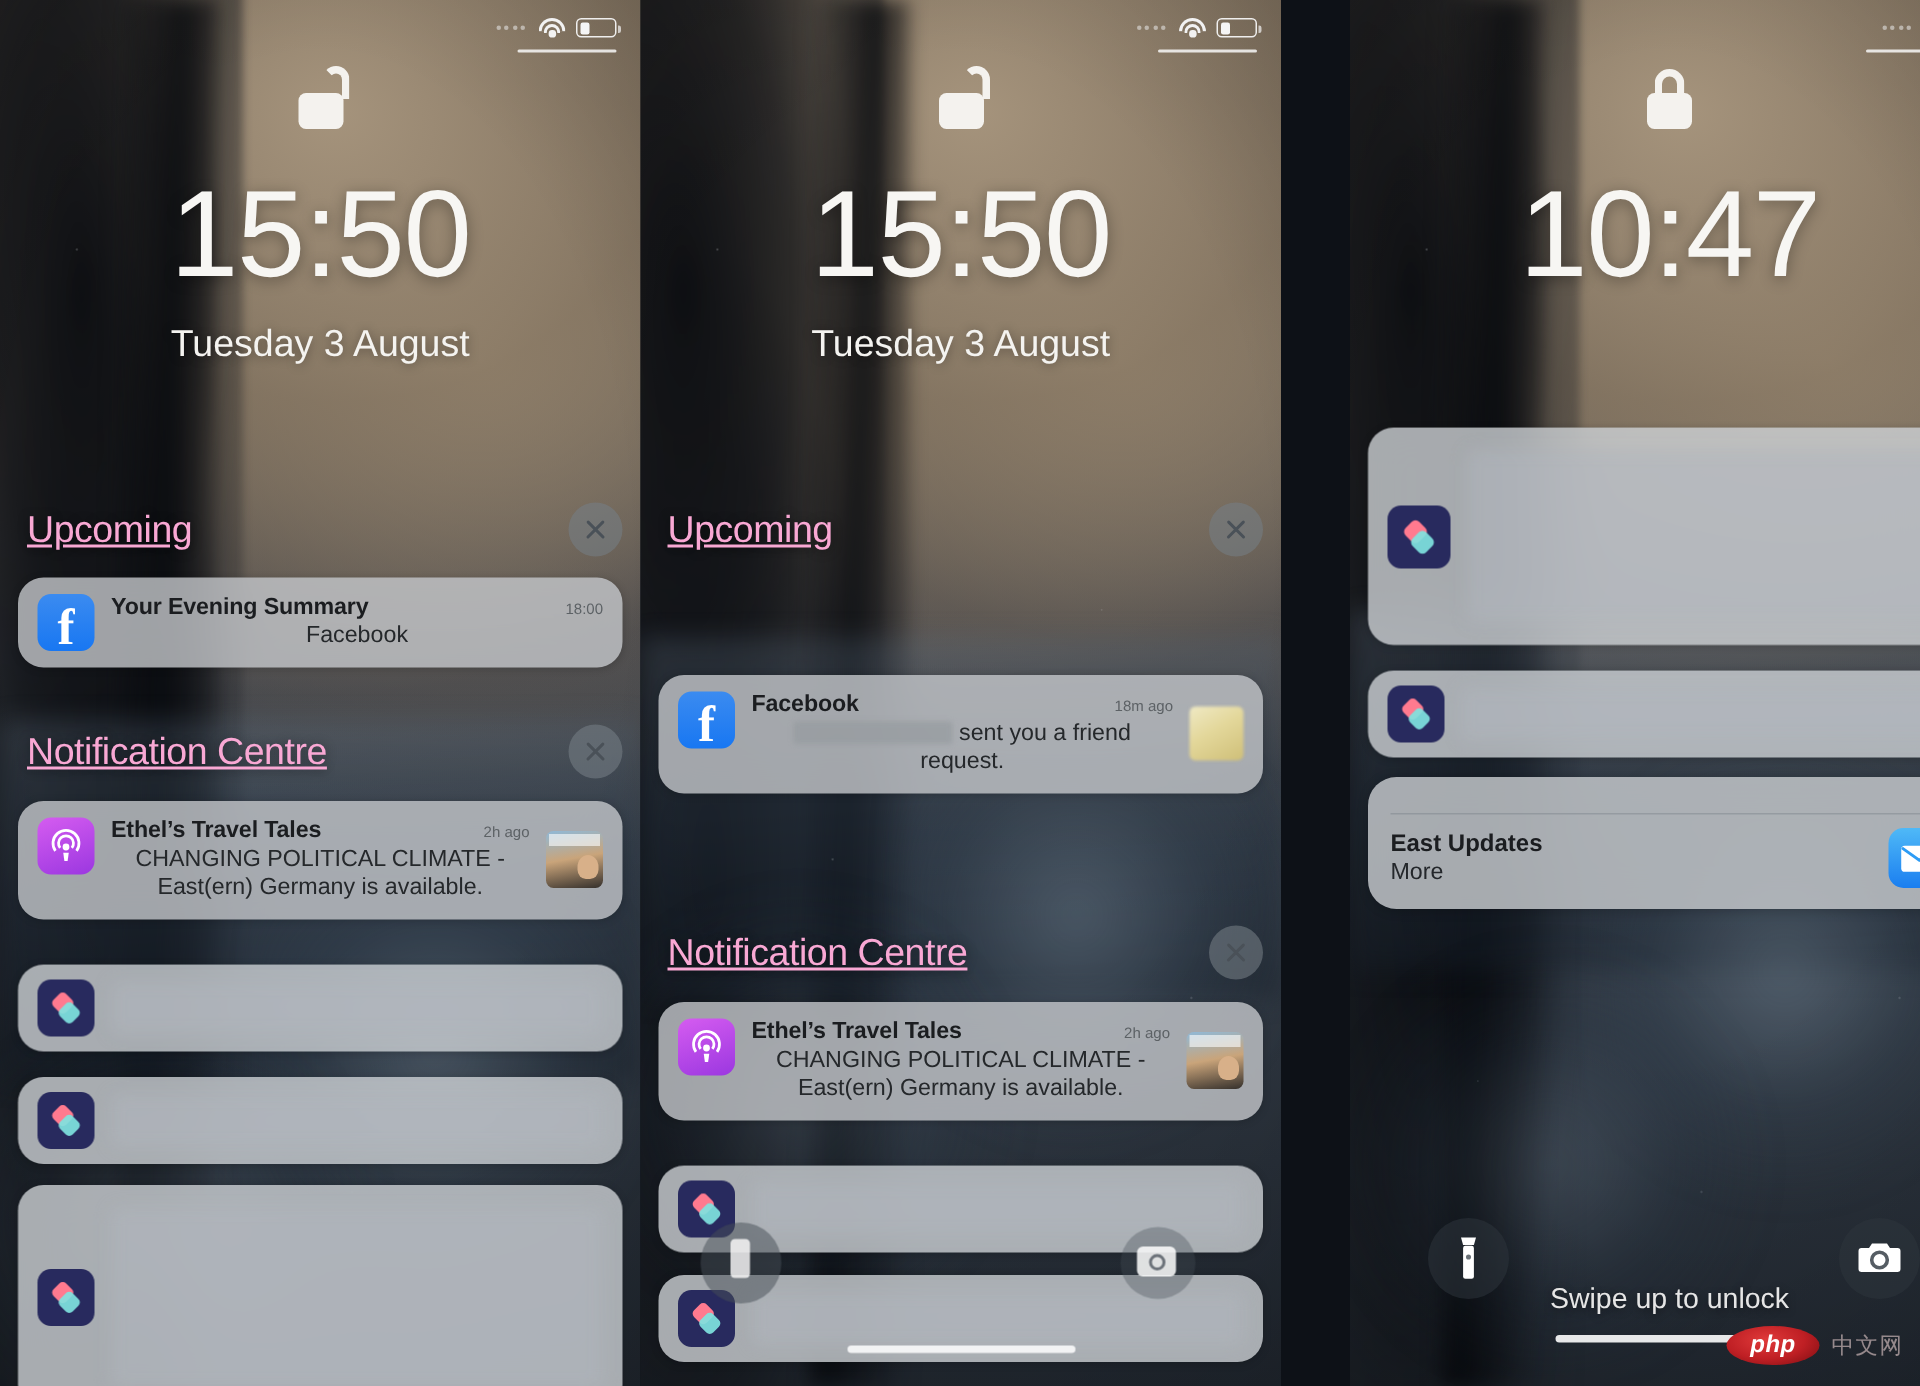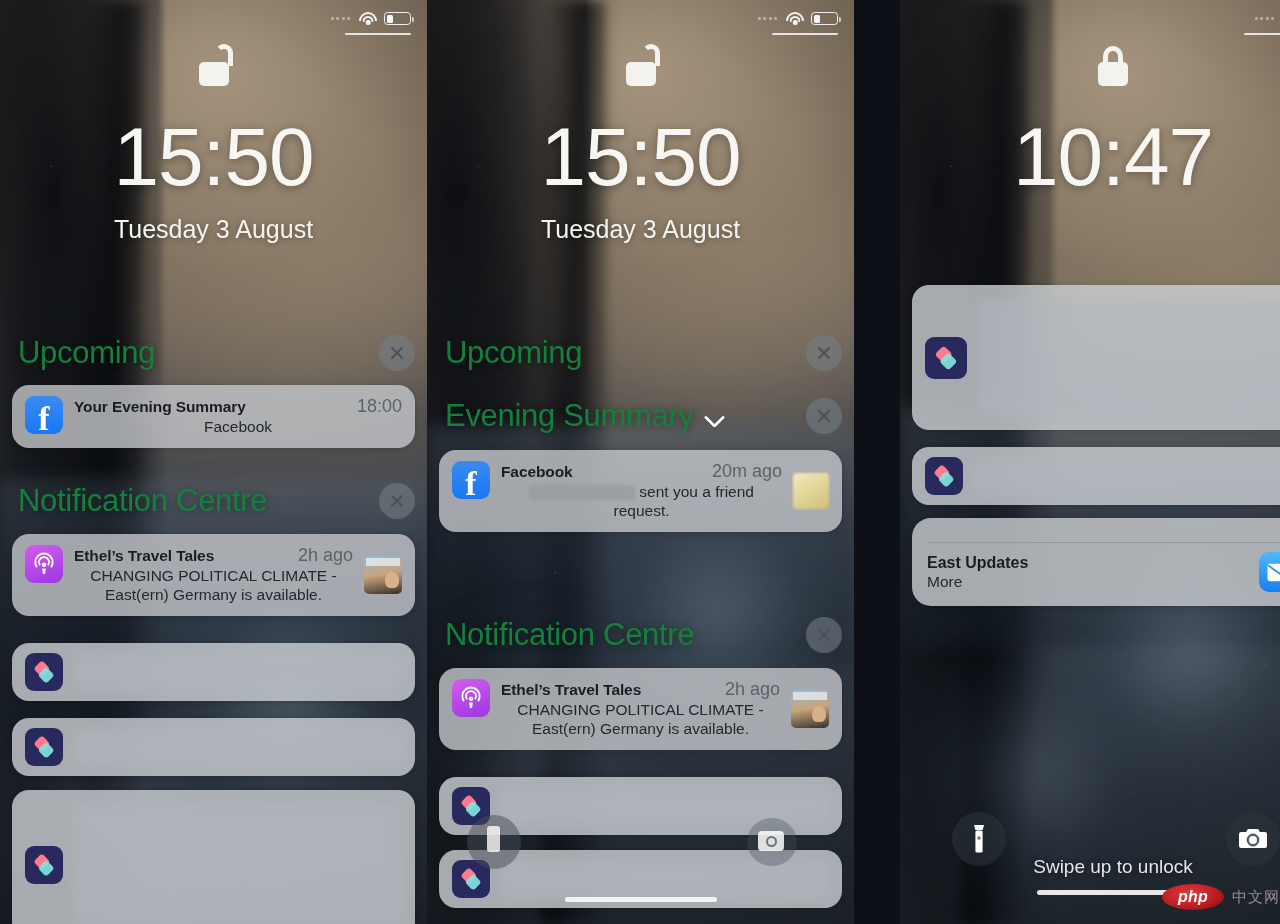--- a/index.html
+++ b/index.html
@@ -79,22 +79,22 @@
 
   .clock{ position:absolute; top:116px; left:0; right:0; text-align:center; z-index:5;
       color:#f7f6f3; font-size:82px; font-weight:300; letter-spacing:-1px; line-height:1;
       text-shadow:0 2px 10px rgba(0,0,0,.35); }
   .date{ position:absolute; top:215px; left:0; right:0; text-align:center; z-index:5;
       color:#f4f3f0; font-size:25px; font-weight:400; text-shadow:0 1px 7px rgba(0,0,0,.4); }
 
   
   .sec{ position:absolute; left:18px; right:12px; z-index:6;
       display:flex; align-items:center; justify-content:space-between; }
-  .sec-title{ color:#15803d; font-size:31px; font-weight:400; letter-spacing:-.3px;
-      text-shadow:0 1px 8px rgba(0,0,0,.45); display:flex; align-items:center; gap:12px; }
+  .sec-title{ color:#f9a8d4; font-size:25px; font-weight:400; letter-spacing:-.3px;
+      text-shadow:0 1px 8px rgba(0,0,0,.45); display:flex; align-items:center; gap:12px;text-decoration:underline; }
   .chev{ width:17px; height:17px; position:relative; }
   .chev:before{ content:""; position:absolute; left:1px; top:2px; width:12px; height:12px;
       border-right:3px solid #fff; border-bottom:3px solid #fff; transform:rotate(45deg);
       border-radius:0 0 3px 0; }
   .xbtn{ width:36px; height:36px; border-radius:50%; background:rgba(118,125,132,.58);
       display:flex; align-items:center; justify-content:center; flex:0 0 auto; }
   .xbtn i{ position:relative; width:16px; height:16px; display:block; }
   .xbtn i:before,.xbtn i:after{ content:""; position:absolute; left:0; top:7px;
       width:16px; height:2.2px; background:#4a5158; border-radius:2px; }
   .xbtn i:before{ transform:rotate(45deg);} .xbtn i:after{ transform:rotate(-45deg);}
@@ -112,21 +112,21 @@
       font-size:34px; line-height:.92; }
   .ic-pod{ background:linear-gradient(160deg,#d55cf0 0%,#9b37e0 100%);
       display:flex; align-items:center; justify-content:center; }
   .ic-mail{ background:linear-gradient(180deg,#4fb9f7 0%,#1a7ef0 100%);
       display:flex; align-items:center; justify-content:center; }
   .ic-sc{ background:#282a5e; display:flex; align-items:center; justify-content:center; }
 
   .note-body{ flex:1 1 auto; min-width:0;text-align:center; }
   .note-row{ display:flex; align-items:baseline; gap:8px; }
   .note-title{ font-size:15.5px; font-weight:bold; color:#1b1d20; letter-spacing:-.1px; }
-  .note-time{ margin-left:auto; font-size:18px; color:#5d6266; white-space:nowrap; }
+  .note-time{ margin-left:auto; font-size:10px; color:#5d6266; white-space:nowrap; }
   .note-sub{ font-size:15.5px; color:#25282b; margin-top:1px; line-height:1.22; }
   .thumb{ width:38px; height:38px; border-radius:5px; flex:0 0 auto; align-self:center;
       background:linear-gradient(170deg,#8fb9d8 0%,#c9a47a 48%,#35302c 100%);
       position:relative; overflow:hidden; }
   .thumb .tline{ position:absolute; left:2px; top:2px; right:2px; height:8px;
       background:rgba(255,255,255,.6); }
   .thumb .tface{ position:absolute; right:3px; bottom:6px; width:14px; height:16px;
       border-radius:50% 50% 40% 40%; background:#d8b089; }
   .thumb-sm{ width:36px; height:36px; border-radius:4px;
       background:linear-gradient(150deg,#efe9c4 0%,#e3d79a 45%,#cfbf78 100%); filter:blur(1.2px); }
@@ -170,21 +170,21 @@
       z-index:6; }
   .swipe{ position:absolute; left:0; right:0; text-align:center; z-index:6;
       color:#e5e5e5; font-size:19px; text-shadow:0 1px 6px rgba(0,0,0,.45); }
   .homebar{ position:absolute; left:50%; transform:translateX(-50%);
       width:152px; height:5px; border-radius:3px; background:rgba(248,249,250,.92); z-index:7; }
 
   
   .artifact{ position:absolute; z-index:7; pointer-events:none; }
 
   
-  .wm{ position:absolute; right:0; bottom:14px; z-index:20; display:flex;
+  .wm{ position:absolute; right:11px; bottom:14px; z-index:20; display:flex;
       align-items:center; gap:8px;text-align:center; }
   .wm-php{ width:62px; height:26px; border-radius:50%;
       background:radial-gradient(60% 70% at 42% 36%, #e03a3a 0%, #bf1f24 70%, #9d161b 100%);
       color:#fff; font-size:16px; font-style:italic; font-weight:bold;
       display:flex; align-items:center; justify-content:center; letter-spacing:.3px; }
   .wm-cn{ color:rgba(225,200,200,.62); font-size:15px; letter-spacing:1px; }
 </style>
 </head>
 <body>
 
@@ -350,38 +350,29 @@
     <div class="clock">15:50</div>
     <div class="date">Tuesday 3 August</div>
 
     <div class="sec" style="top:335px">
       <div class="sec-title">Upcoming</div>
       <div class="xbtn">
           <i></i>
         </div>
     </div>
 
-    <div class="sec" style="top:398px">
-      <div class="sec-title">
-        <span>Evening Summary</span>
-        <span class="chev"></span>
-      </div>
-      <div class="xbtn">
-          <i></i>
-        </div>
-    </div>
 
     <div class="note" style="top:450px">
       <div class="app-icon ic-fb">
           <span class="f">f</span>
         </div>
       <div class="note-body">
         <div class="note-row">
           <span class="note-title">Facebook</span>
-          <span class="note-time">20m ago</span>
+          <span class="note-time">18m ago</span>
         </div>
         <div class="note-sub">
           <span class="redact" style="width:106px"></span>
           <span>sent you a friend request.</span>
         </div>
       </div>
       <div class="thumb thumb-sm"></div>
     </div>
 
     <div class="sec" style="top:617px">

